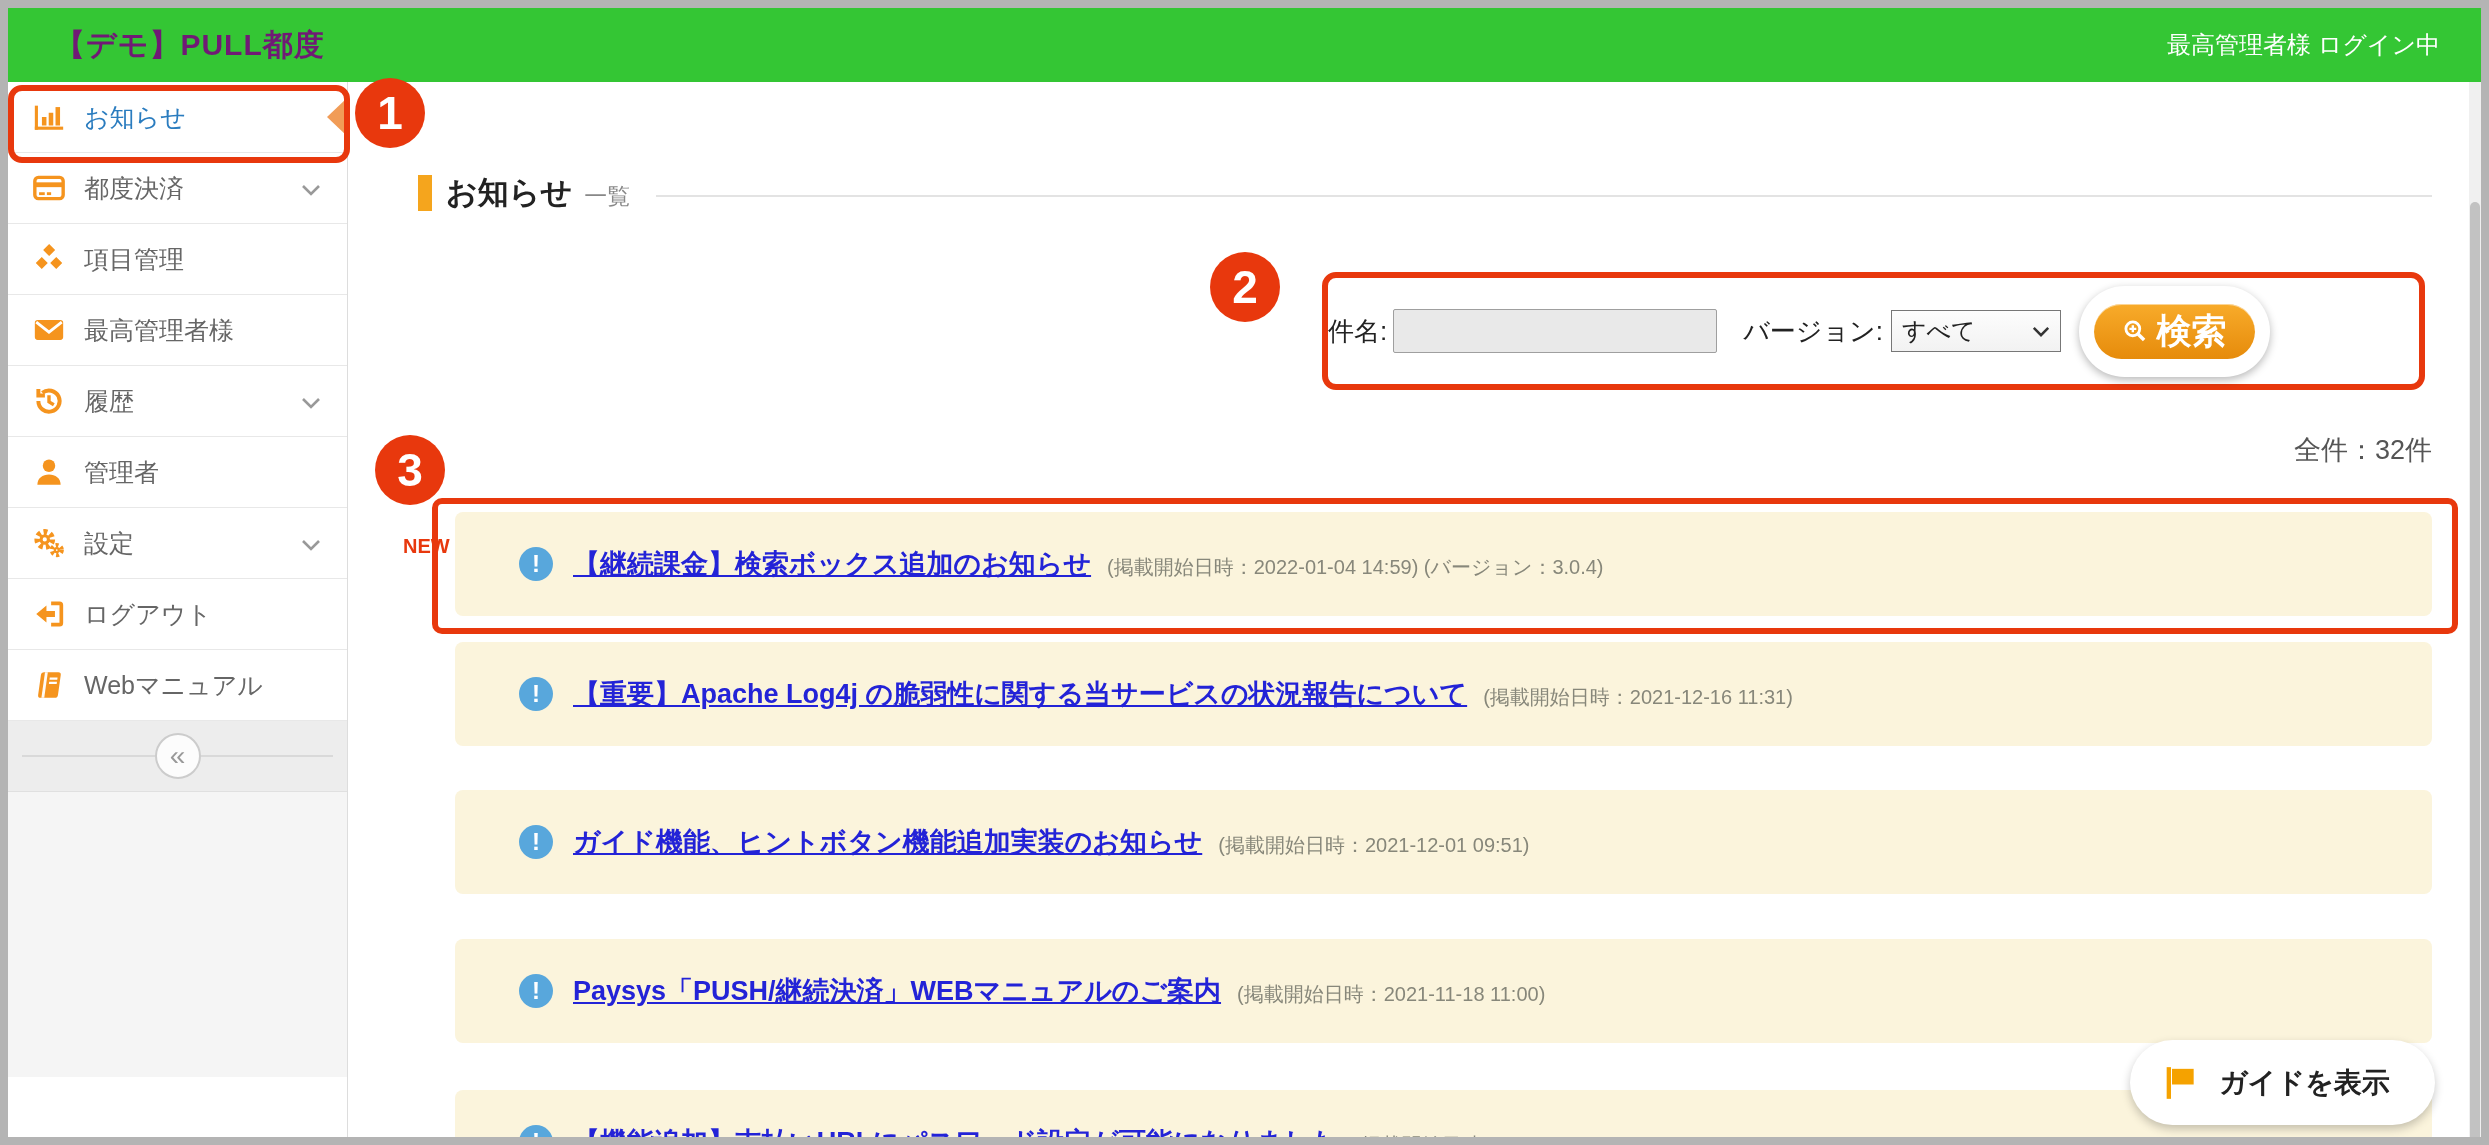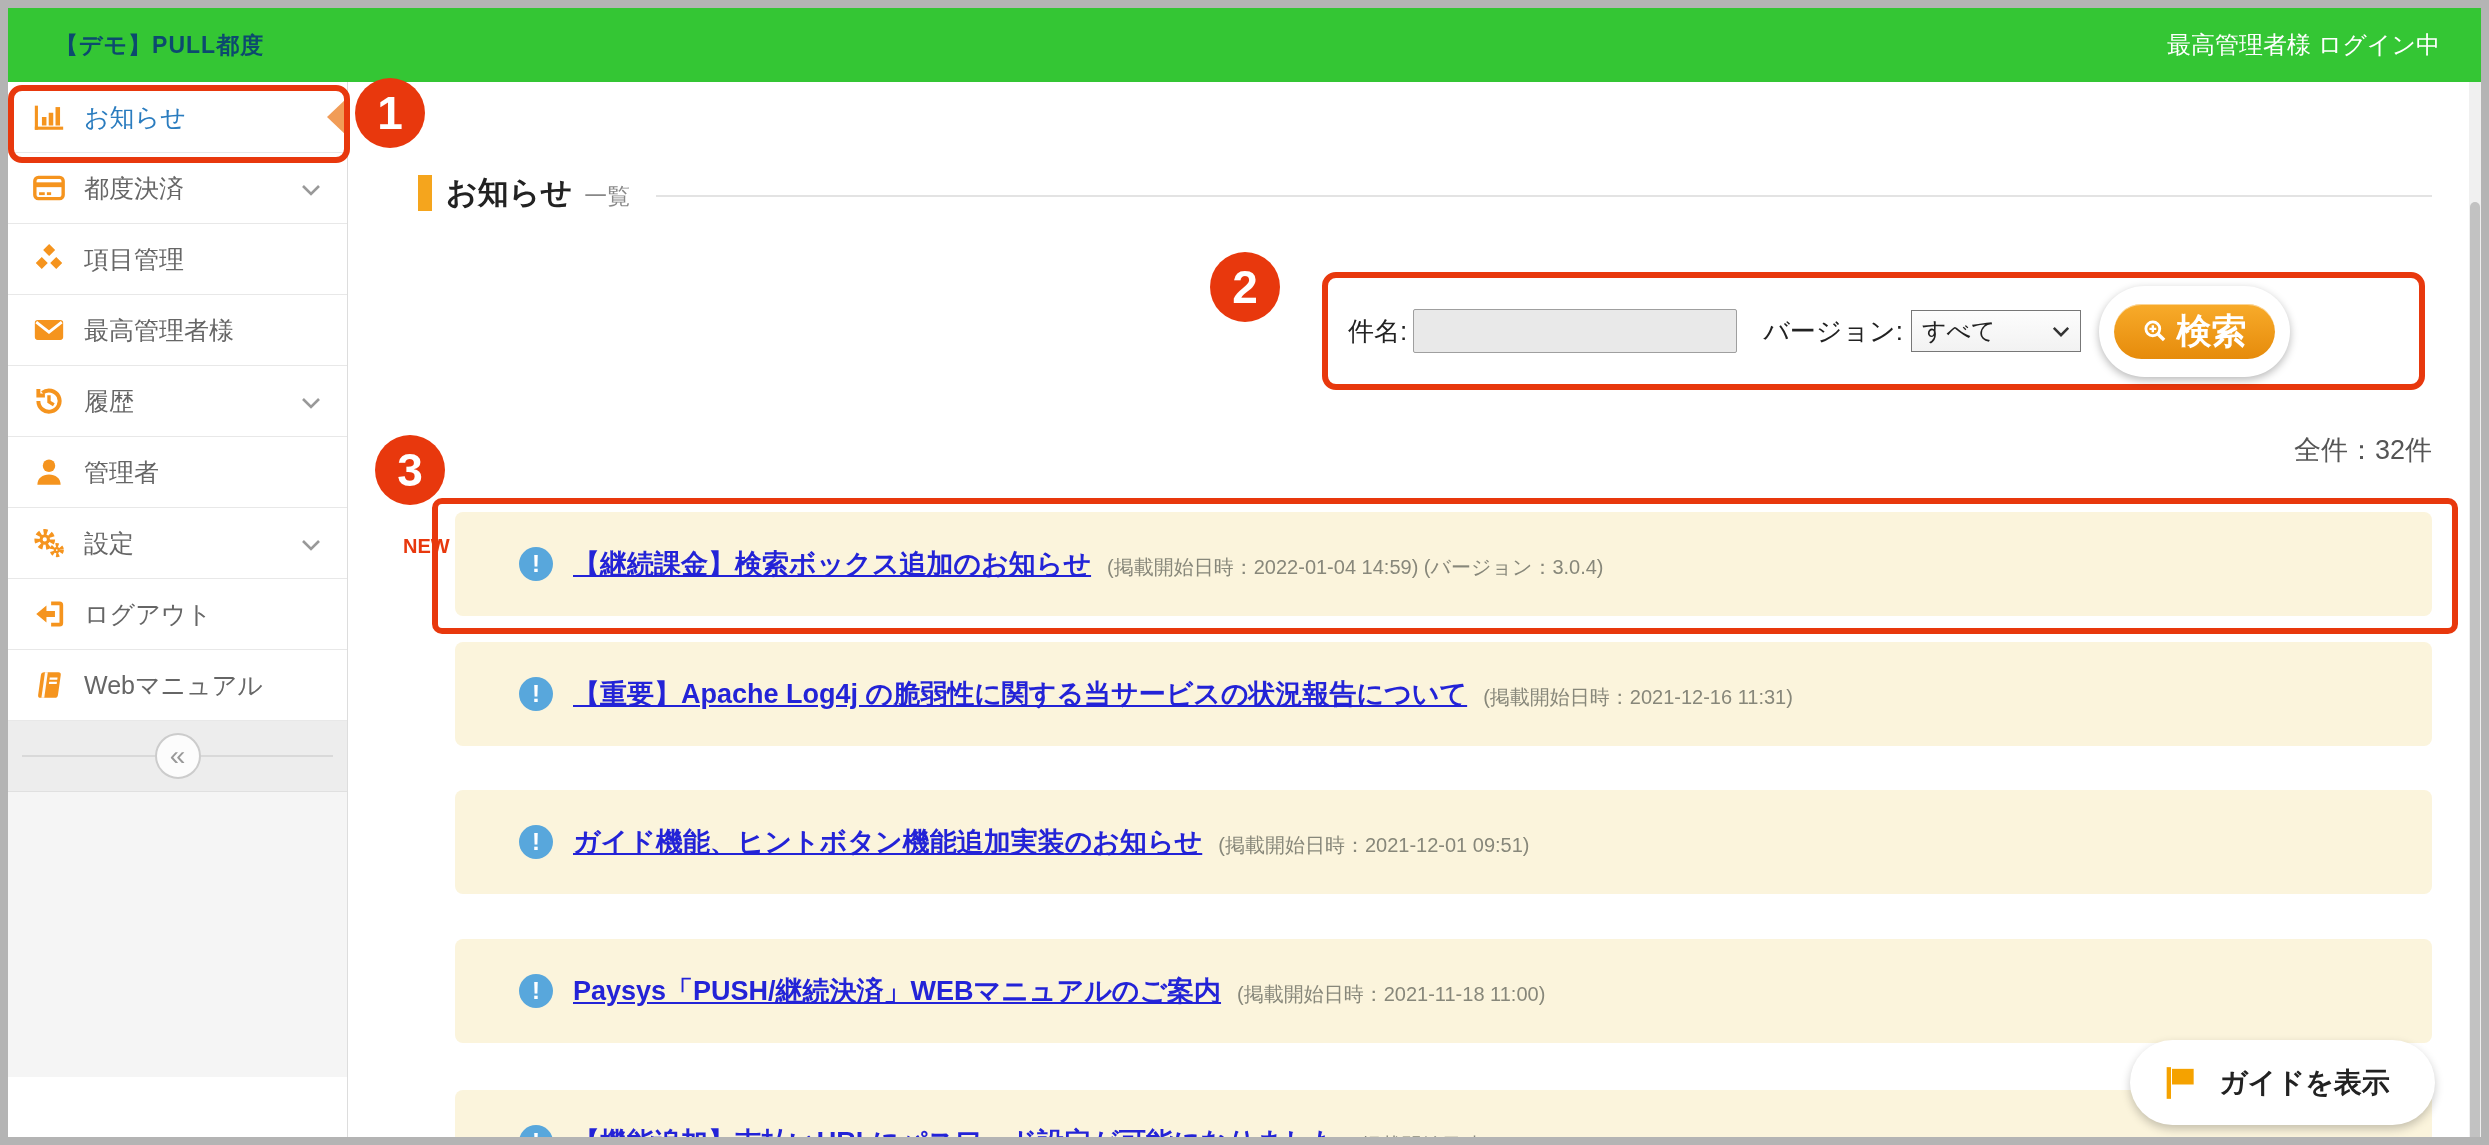--- a/index.html
+++ b/index.html
@@ -1,21 +1,21 @@
 <!DOCTYPE html>
 <html><head>
 <meta charset="utf-8">
 <style>
   html,body{margin:0;padding:0;background:#d9d9d9;font-family:"Liberation Sans","DejaVu Sans",sans-serif;}
   .screen{position:relative;width:2489px;height:1145px;box-sizing:border-box;
           border:8px solid #b4b4b4;background:#fff;overflow:hidden;}
   
   .header{position:absolute;left:0;top:0;width:2473px;height:74px;background:#34c634;
           display:flex;align-items:center;}
-  .header-title{color:#0c4a6e;font-size:23px;font-weight:bold;margin-left:47px;letter-spacing:1px;}
+  .header-title{color:#701a75;font-size:30px;font-weight:bold;margin-left:47px;letter-spacing:1px;}
   .header-user{position:absolute;right:41px;top:0;height:74px;display:flex;align-items:center;
                color:#fff;font-size:24px;}
   
   .sidebar{position:absolute;left:0;top:74px;width:340px;height:1055px;background:#fff;
            border-right:1px solid #ddd;box-sizing:border-box;}
   .sb-item{position:relative;height:70px;display:flex;align-items:center;
            border-bottom:1px solid #e8e8e8;cursor:pointer;background:#fff;}
   .sb-icon{width:38px;height:38px;margin-left:22px;display:flex;align-items:center;justify-content:center;flex:none;}
   .sb-label{margin-left:16px;font-size:25px;color:#666;white-space:nowrap;}
   .sb-label.sel{color:#2a7cbf;}
@@ -31,21 +31,21 @@
   .sb-rest{height:285px;background:#f5f5f5;}
   
   .page-heading{position:absolute;left:410px;top:164px;width:2014px;display:flex;align-items:center;}
   .h-bar{width:14px;height:36px;background:#f5a51d;flex:none;}
   .h-title{font-size:31px;font-weight:bold;color:#222;margin-left:14px;}
   .h-suffix{font-size:23px;color:#888;margin-left:12px;margin-top:6px;}
   .h-line{flex:1;border-top:2px solid #e3e3e3;margin-left:26px;margin-top:6px;}
   
   .search-panel{position:absolute;left:1314px;top:264px;width:1103px;height:118px;box-sizing:border-box;
                 border:6px solid #e8380d;border-radius:14px;background:#fff;
-                display:flex;align-items:center;padding-left:20px;}
+                display:flex;align-items:center;}
   .fld-label{font-size:26px;color:#222;white-space:nowrap;}
   .subject-input{width:324px;height:44px;box-sizing:border-box;margin-left:6px;
                  background:#e9e9e9;border:1px solid #9f9f9f;border-radius:2px;font-size:24px;padding:0 8px;}
   .version-label{margin-left:26px;}
   .version-select{width:170px;height:42px;box-sizing:border-box;margin-left:8px;background:linear-gradient(#fdfdfd,#f2f2f2);
                   border:1px solid #777;display:flex;align-items:center;font-size:24px;color:#222;
                   padding:0 10px;justify-content:space-between;cursor:pointer;}
   .btn-wrap{width:191px;height:91px;margin-left:18px;background:#fff;border-radius:46px;
             box-shadow:0 3px 9px rgba(0,0,0,.28);display:flex;align-items:center;justify-content:center;flex:none;}
   .search-btn{width:161px;height:55px;border:none;border-radius:28px;cursor:pointer;

